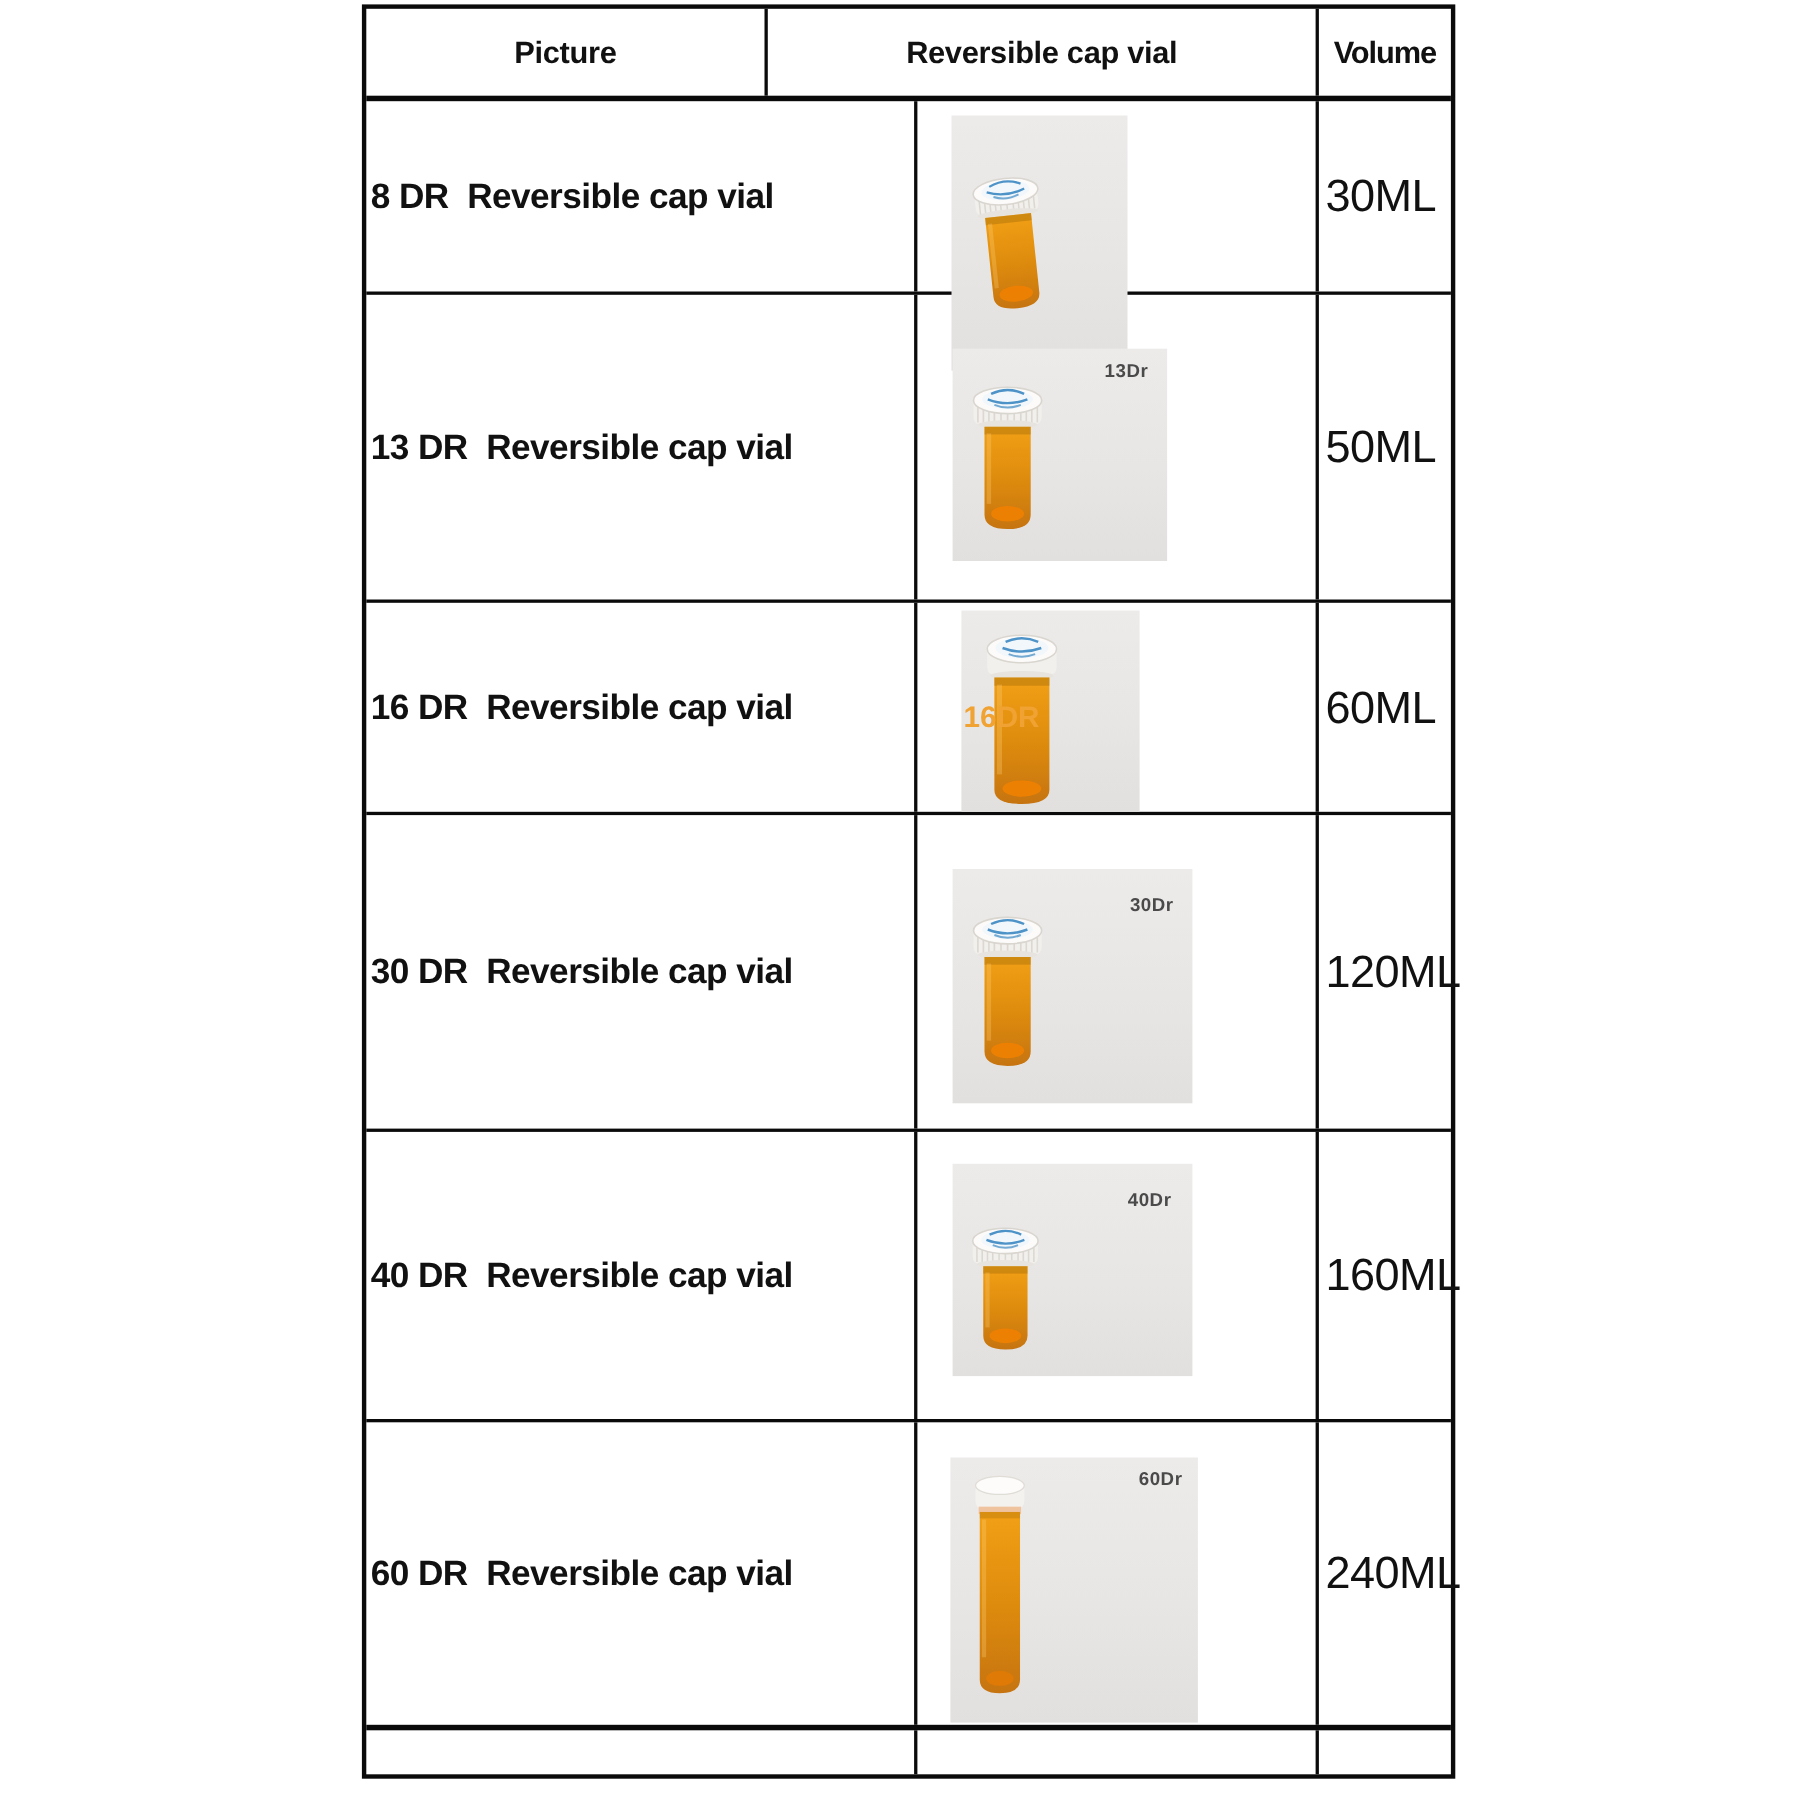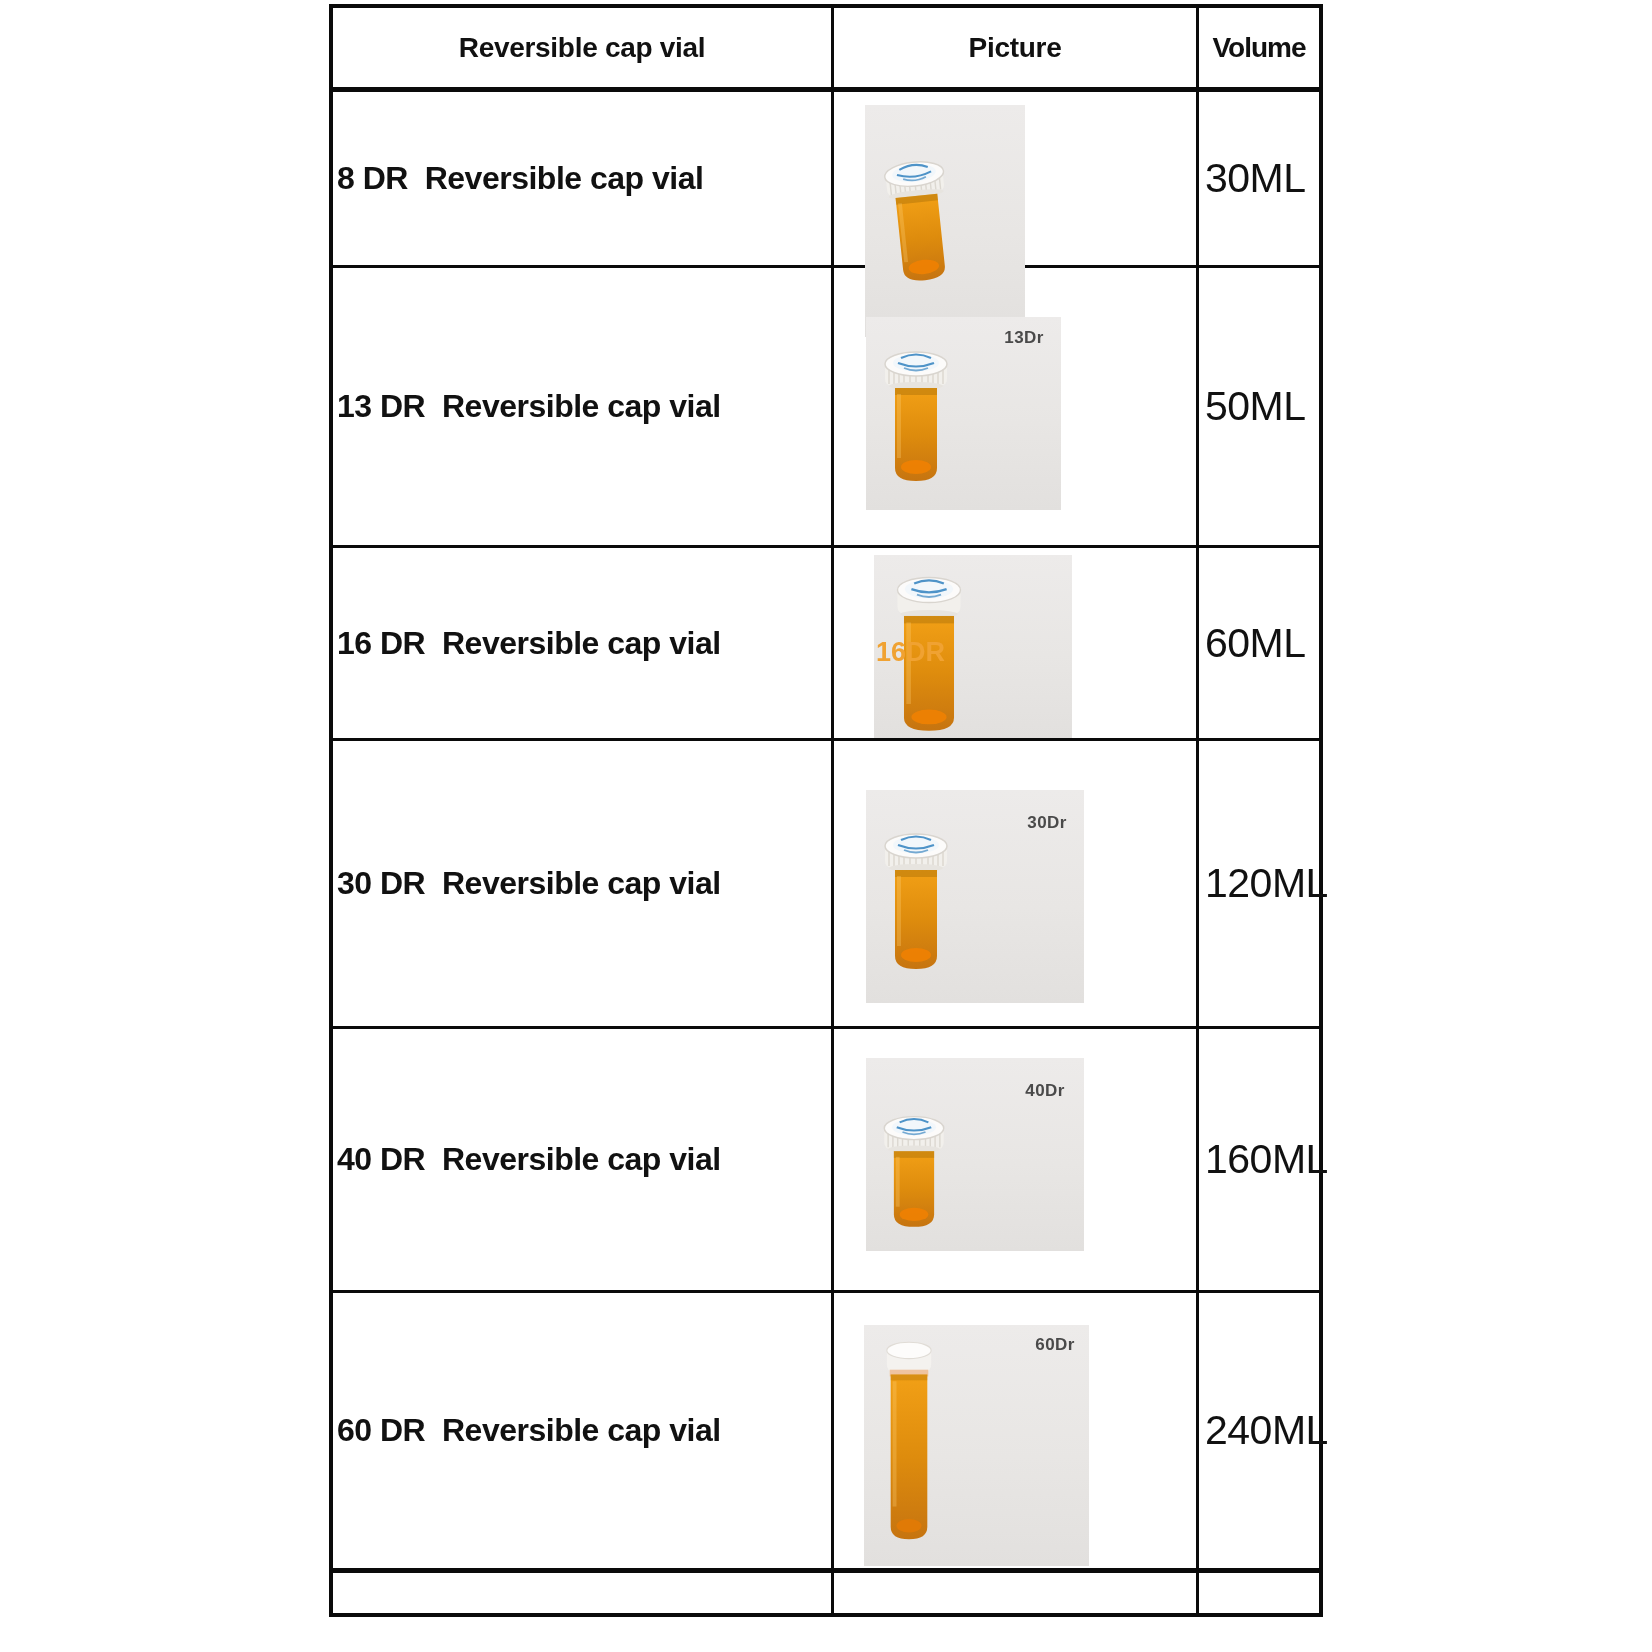--- a/index.html
+++ b/index.html
@@ -64,25 +64,25 @@
       <stop offset="0.5" stop-color="#de8c0d"></stop>
       <stop offset="1" stop-color="#c67410"></stop>
     </linearGradient>
   </defs>
 </svg>
 
 <div id="page">
   <div id="vial-table">
 
     <div class="row header" style="height:84px">
+      <div class="cell c2">
+        <span class="header-label">Picture</span>
+      </div>
       <div class="cell c1">
         <span class="header-label">Reversible cap vial</span>
-      </div>
-      <div class="cell c2">
-        <span class="header-label">Picture</span>
       </div>
       <div class="cell c3" style="justify-content:center">
         <span class="header-label">Volume</span>
       </div>
     </div>
 
     <div class="row" style="height:176px">
       <div class="cell c1">
         <span class="name-label">8 DR  Reversible cap vial</span>
       </div>
@@ -162,21 +162,21 @@
       <div class="cell c3">
         <span class="vol-label">50ML</span>
       </div>
     </div>
 
     <div class="row" style="height:193px">
       <div class="cell c1">
         <span class="name-label">16 DR  Reversible cap vial</span>
       </div>
       <div class="cell c2">
-        <div class="photo" style="left:40px;top:7px;width:198px;height:183px">
+        <div class="photo" style="left:40px;top:7px;width:162px;height:183px">
           <span class="photo-label orange" style="top:82px;left:2px">16DR</span>
           <svg class="vial" width="110" height="176" viewBox="0 0 110 190" style="margin-top:10px">
             <path d="M21 28 L21 45 Q21 53 30 53 L80 53 Q89 53 89 45 L89 28 Z" fill="#f2f0ec"></path>
             <ellipse cx="55" cy="53" rx="31" ry="4.5" fill="#e7e4df"></ellipse>
             <ellipse cx="55" cy="27" rx="34" ry="13.5" fill="#fcfbfa" stroke="#d9d5cf" stroke-width="1.5"></ellipse>
             <ellipse cx="55" cy="26" rx="26" ry="10" fill="#f2f7fb"></ellipse>
             <path d="M39 20 q16 -7 32 0" stroke="#4e93c8" stroke-width="2.4" fill="none"></path>
             <path d="M36 26 q19 7 38 0" stroke="#4e93c8" stroke-width="2.4" fill="none"></path>
             <path d="M42 32 q13 5 26 0" stroke="#74a9d2" stroke-width="2" fill="none"></path>
             <path d="M28 55 h54 v110 q0 14 -27 14 q-27 0 -27 -14 Z" fill="url(#amberGrad)"></path>

